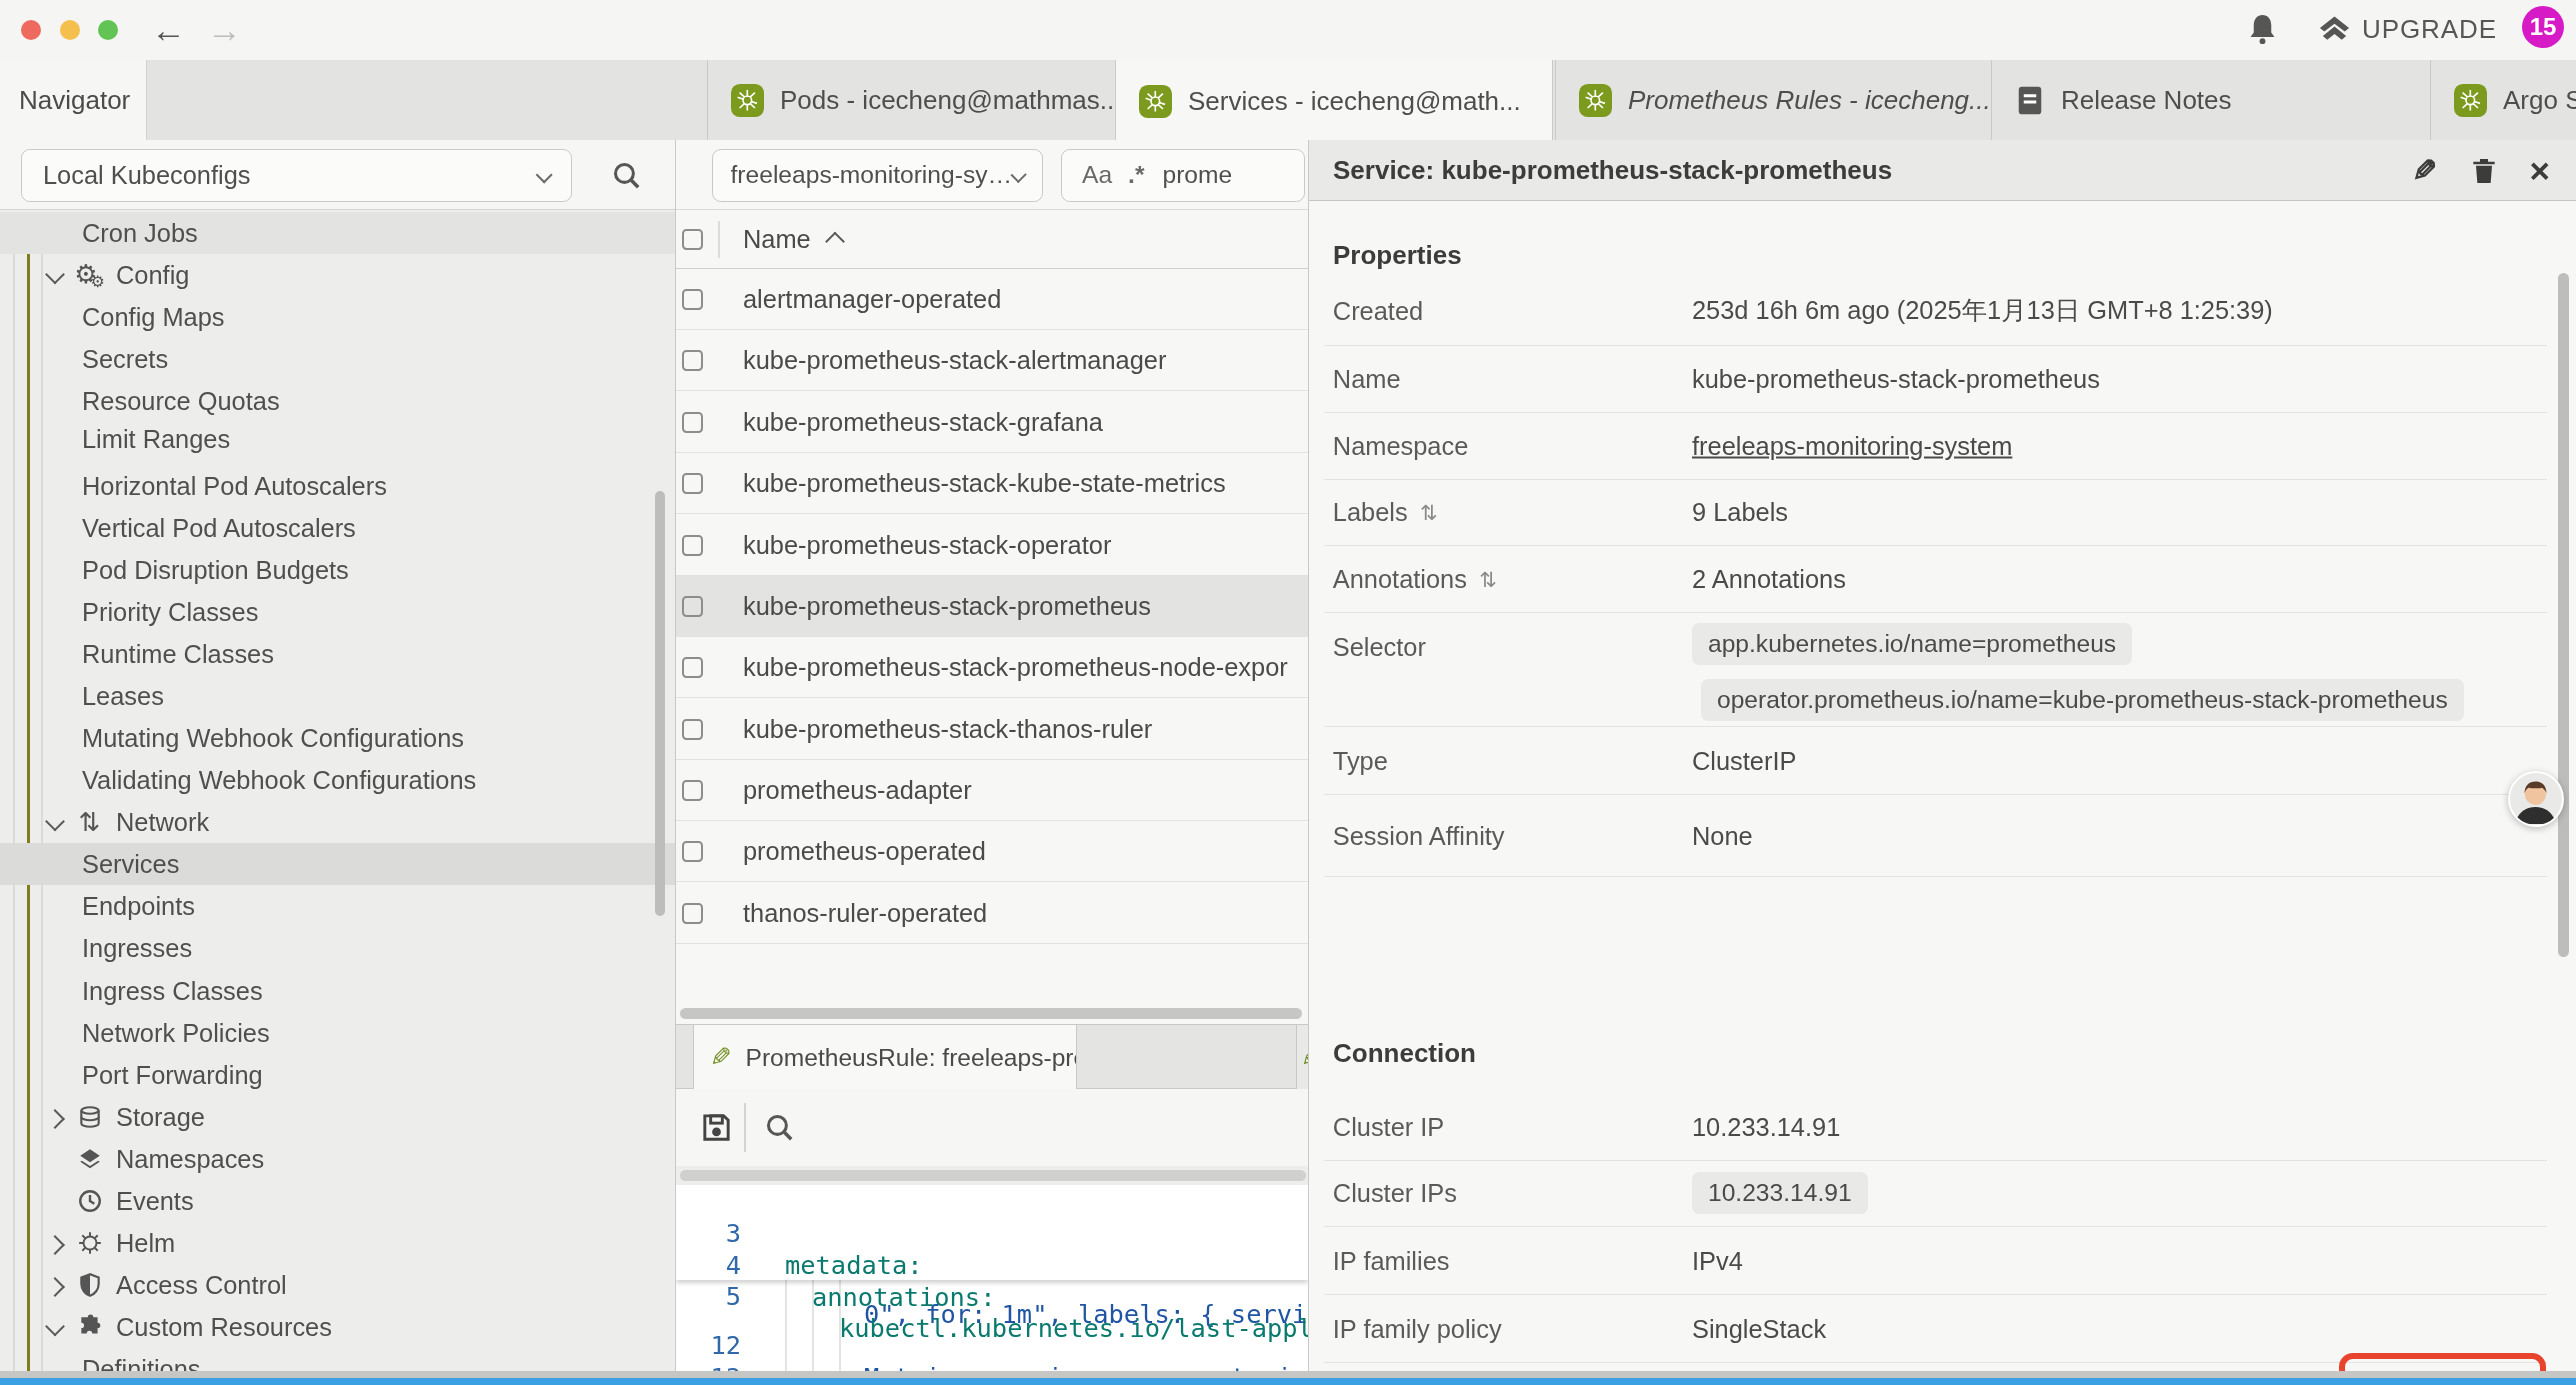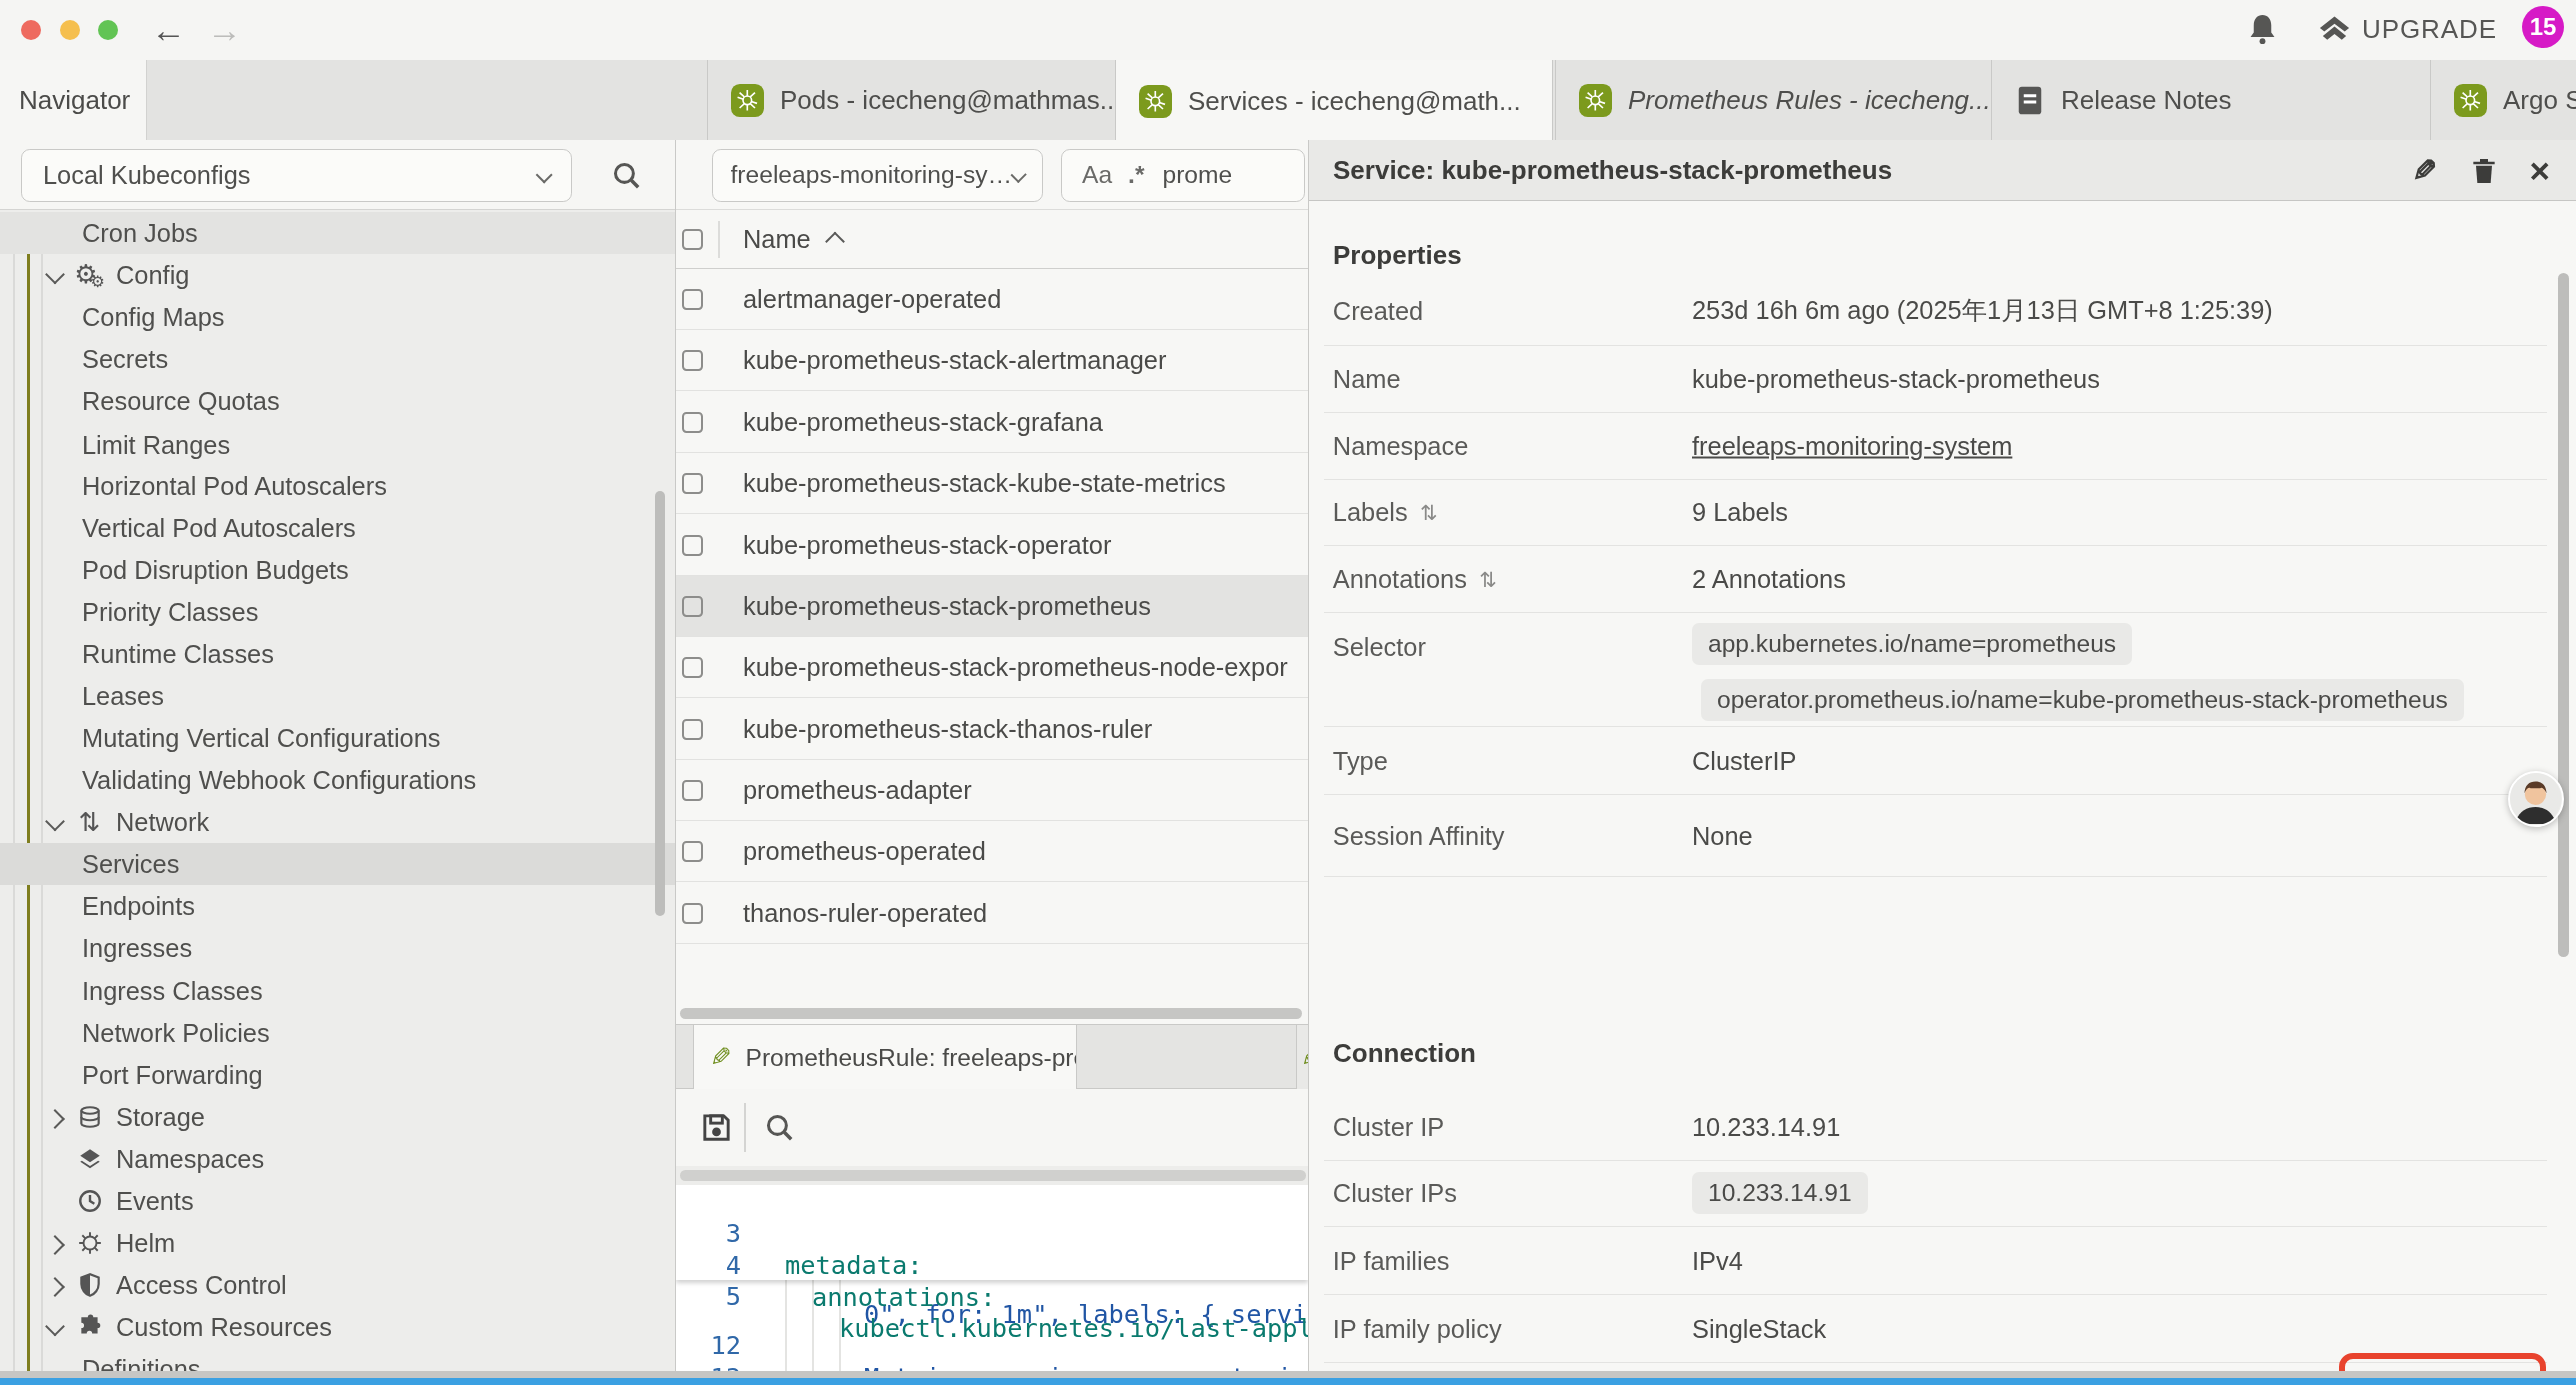--- a/index.html
+++ b/index.html
@@ -257,21 +257,21 @@
 
       <div class="trow" style="top:84px;">
           <span class="lbl-child">Config Maps</span>
         </div>
       <div class="trow" style="top:126px;">
           <span class="lbl-child">Secrets</span>
         </div>
       <div class="trow" style="top:168px;">
           <span class="lbl-child">Resource Quotas</span>
         </div>
-      <div class="trow" style="top:212px;">
+      <div class="trow" style="top:206px;">
           <span class="lbl-child">Limit Ranges</span>
         </div>
       <div class="trow" style="top:253px;">
           <span class="lbl-child">Horizontal Pod Autoscalers</span>
         </div>
       <div class="trow" style="top:295px;">
           <span class="lbl-child">Vertical Pod Autoscalers</span>
         </div>
       <div class="trow" style="top:337px;">
           <span class="lbl-child">Pod Disruption Budgets</span>
@@ -279,21 +279,21 @@
       <div class="trow" style="top:379px;">
           <span class="lbl-child">Priority Classes</span>
         </div>
       <div class="trow" style="top:421px;">
           <span class="lbl-child">Runtime Classes</span>
         </div>
       <div class="trow" style="top:463px;">
           <span class="lbl-child">Leases</span>
         </div>
       <div class="trow" style="top:505px;">
-          <span class="lbl-child">Mutating Vertical Configurations</span>
+          <span class="lbl-child">Mutating Webhook Configurations</span>
         </div>
       <div class="trow" style="top:547px;">
           <span class="lbl-child">Validating Webhook Configurations</span>
         </div>
 
       <div class="trow" style="top:589px;">
         <span class="chev-cell"><span class="chev-d"></span></span>
         <span class="icon-cell" style="font-size:26px;">⇅</span>
         <span class="lbl-group">Network</span>
       </div>

